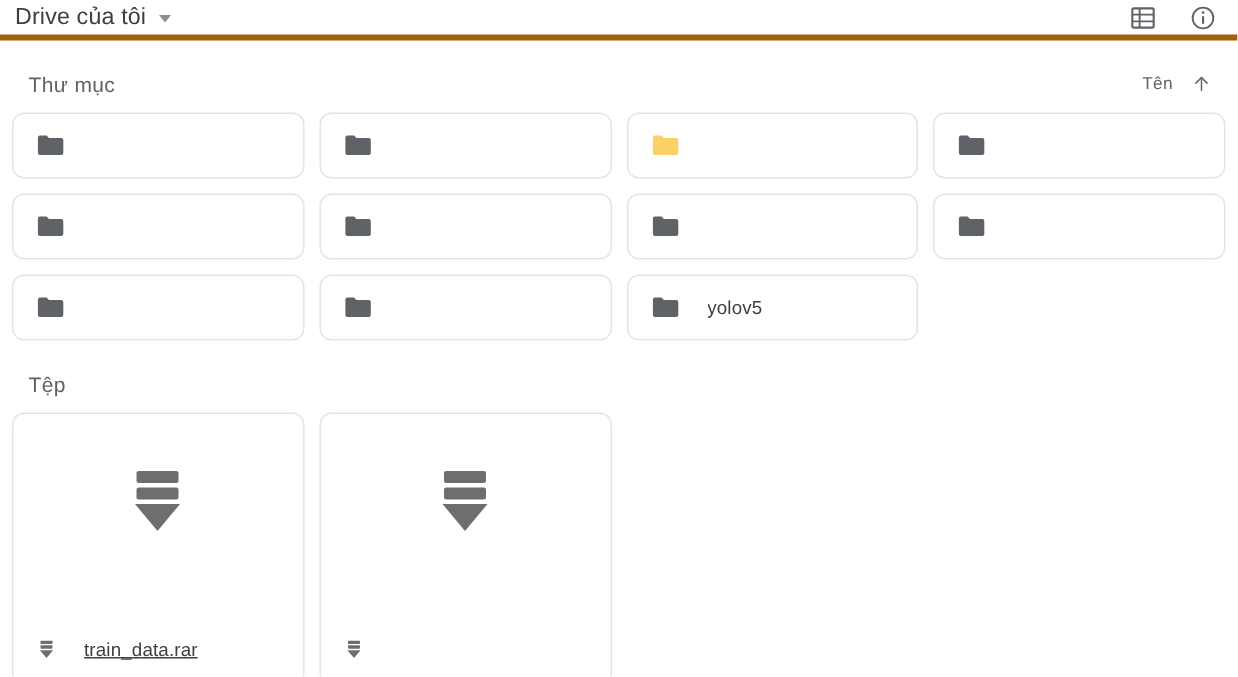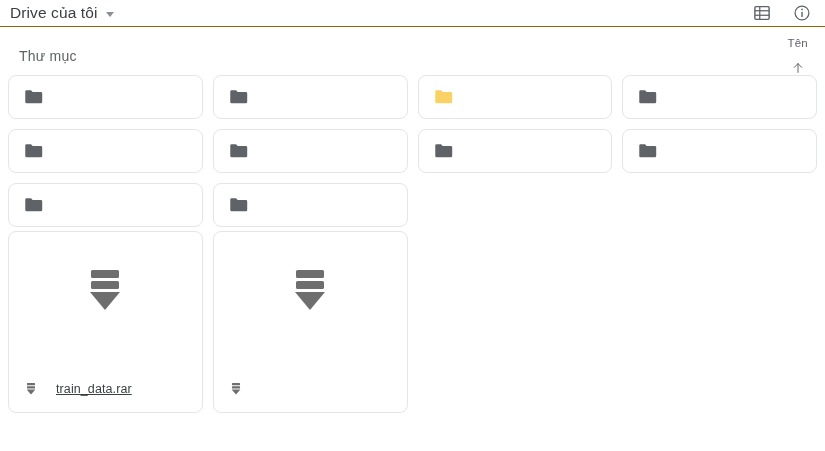--- a/index.html
+++ b/index.html
@@ -18,21 +18,21 @@
 
   
   .header {
     position: relative;
     height: 27px;
     display: flex;
     align-items: center;
     justify-content: space-between;
     padding: 0 14px 0 10px;
     box-sizing: border-box;
-    border-bottom: 1px solid #a16207;
+    border-bottom: 4px solid #a16207;
   }
   .title-group {
     display: flex;
     align-items: center;
     gap: 9px;
     cursor: pointer;
   }
   .drive-title {
     font-size: 15.5px;
     color: #3c4043;
@@ -75,21 +75,20 @@
   .section-title {
     font-size: 14px;
     color: #5f6368;
     letter-spacing: .25px;
   }
   .sort-group {
     display: flex;
     align-items: center;
     gap: 12px;
     cursor: pointer;
-    flex-direction: column;
   }
   .sort-label {
     font-size: 11.5px;
     color: #5f6368;
     letter-spacing: .25px;
   }
   .sort-arrow {
     width: 14px;
     height: 14px;
     display: block;
@@ -304,22 +303,33 @@
         <span class="folder-name"></span>
       </div>
       <div class="folder-card">
         <span class="folder-icon">
           <svg viewBox="0 0 24 20" width="19" height="16">
             <path d="M1.6 3.2a1.7 1.7 0 0 1 1.7-1.7h5.6l2 2.2h10.4a1.7 1.7 0 0 1 1.7 1.7v10.9a1.7 1.7 0 0 1-1.7 1.7H3.3a1.7 1.7 0 0 1-1.7-1.7z" fill="#5f6368"></path>
           </svg>
         </span>
         <span class="folder-name"></span>
       </div>
+      <div class="folder-card">
+        <span class="folder-icon">
+          <svg viewBox="0 0 24 20" width="19" height="16">
+            <path d="M1.6 3.2a1.7 1.7 0 0 1 1.7-1.7h5.6l2 2.2h10.4a1.7 1.7 0 0 1 1.7 1.7v10.9a1.7 1.7 0 0 1-1.7 1.7H3.3a1.7 1.7 0 0 1-1.7-1.7z" fill="#5f6368"></path>
+          </svg>
+        </span>
+        <span class="folder-name">yolov5</span>
+      </div>
     </div>
 
+  <div class="section-head">
+    <span class="section-title">Tệp</span>
+  </div>
 
   <div class="file-grid" id="file-grid">
       <div class="file-card">
         <div class="file-thumb">
           <span class="archive-big">
             <svg viewBox="0 0 36 41" width="36" height="41">
               <rect x="4" y="0" width="28" height="8" rx="1.5" fill="#6e6e6e"></rect>
               <rect x="4" y="11" width="28" height="8" rx="1.5" fill="#6e6e6e"></rect>
               <path d="M3 22 H33 L18 40 Z" fill="#6e6e6e"></path>
             </svg>

